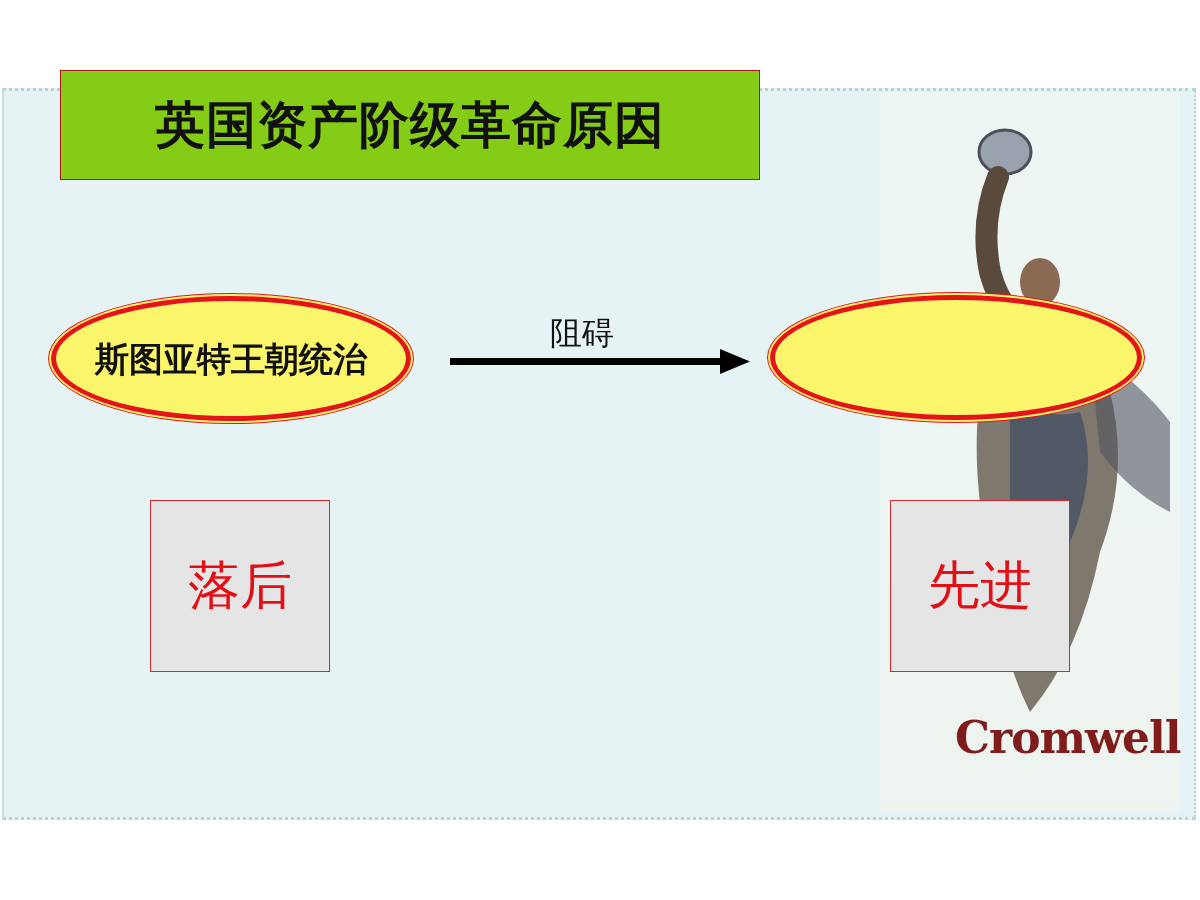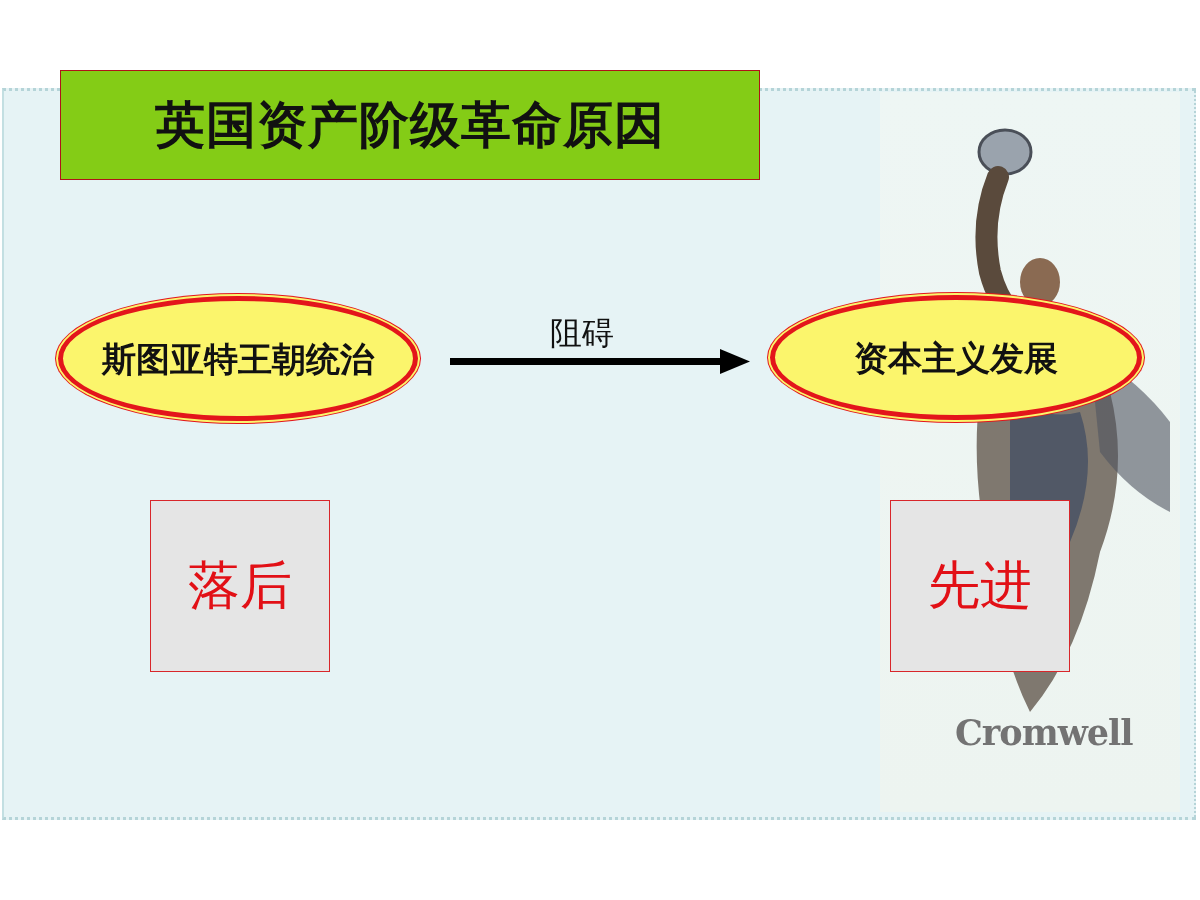--- a/index.html
+++ b/index.html
@@ -10,32 +10,32 @@
            border-left:2px solid #c3dfe2; border-right:2px dotted #b5d4d8; box-sizing:border-box; }
   .illus { position:absolute; left:880px; top:92px; width:300px; height:720px;
            background:linear-gradient(180deg, #eef6f4 0%, #edf4f0 100%); }
   .title-box { position:absolute; left:60px; top:70px; width:700px; height:110px;
                background:#84cc16; border:1px solid #b01218; box-sizing:border-box;
                display:flex; align-items:center; justify-content:center; }
   .title-text { font-size:50px; font-weight:bold; color:#111; letter-spacing:1px; }
   .ellipse { position:absolute; border-radius:50%; background:#fbf56c;
              border:5px solid #e3151b; box-shadow:0 0 0 2px #fbf56c, 0 0 0 3px #e3151b;
              box-sizing:border-box; display:flex; flex-direction:column; align-items:center; justify-content:center; }
-  .ellipse-left { left:58px; top:296px; width:360px; height:125px; }
+  .ellipse-left { left:51px; top:296px; width:360px; height:125px; }
   .ellipse-right { left:770px; top:295px; width:372px; height:125px; }
   .ell-text { font-size:34px; font-weight:bold; color:#111; line-height:42px; }
   .arrow { position:absolute; left:450px; top:347px; width:300px; height:30px; }
   .arrow-label { position:absolute; left:550px; top:312px; font-size:32px; color:#111;
                  font-family:Liberation Mono, monospace; }
   .box { position:absolute; width:180px; height:172px; background:#e5e5e5;
          border:1px solid #d8262a; box-sizing:border-box; display:flex; align-items:center; justify-content:center; }
   .box-left { left:150px; top:500px; }
   .box-right { left:890px; top:500px;text-align:right; }
   .box-text { font-size:52px; color:#e21016; font-family:"DejaVu Serif", "Liberation Serif", serif; }
-  .logo { position:absolute; left:955px; top:712px; font-size:35px; font-weight:bold; color:#737373;
+  .logo { position:absolute; left:955px; top:712px; font-size:44px; font-weight:bold; color:#7f1d1d;
           font-family:"DejaVu Serif", "Liberation Serif", serif; letter-spacing:-1px; font-style:normal; }
 </style>
 </head>
 <body>
 
 <div class="panel"></div>
 
 <div class="illus">
   <svg width="300" height="720" viewBox="0 0 300 720">
 
@@ -59,21 +59,20 @@
   <span class="ell-text">斯图亚特王朝统治</span>
 </div>
 
 <span class="arrow-label">阻碍</span>
 <svg class="arrow" viewBox="0 0 300 30">
   <rect x="0" y="11" width="275" height="7" fill="#000"></rect>
   <polygon points="270,2 300,14.5 270,27" fill="#000"></polygon>
 </svg>
 
 <div class="ellipse ellipse-right">
-  <span class="ell-text">资本主义发展</span>
 </div>
 
 <div class="box box-left">
   <span class="box-text">落后</span>
 </div>
 
 <div class="box box-right">
   <span class="box-text">先进</span>
 </div>
 

